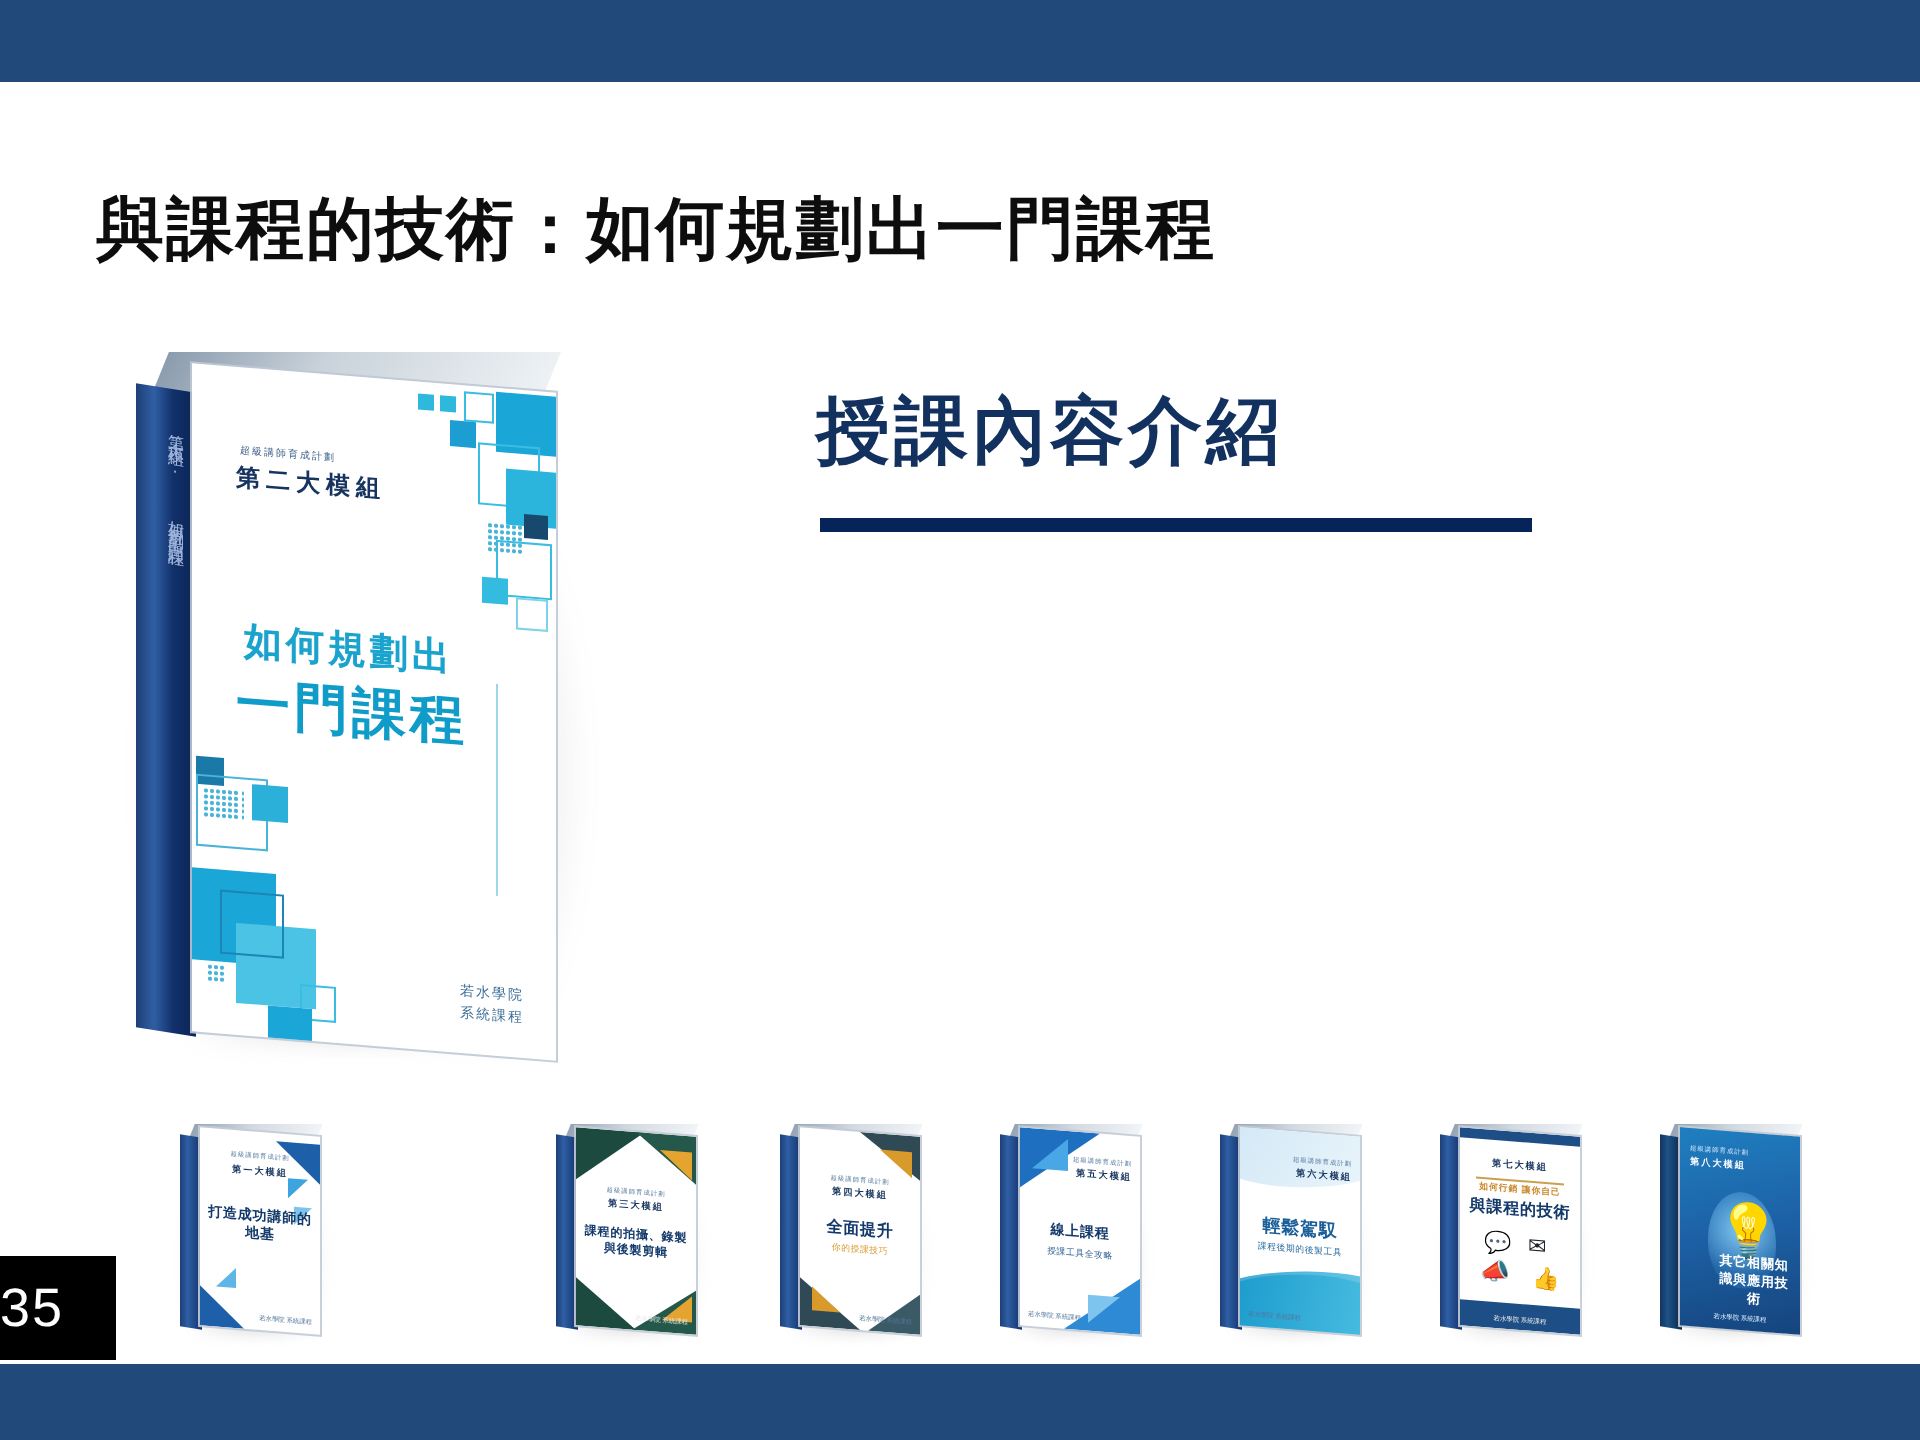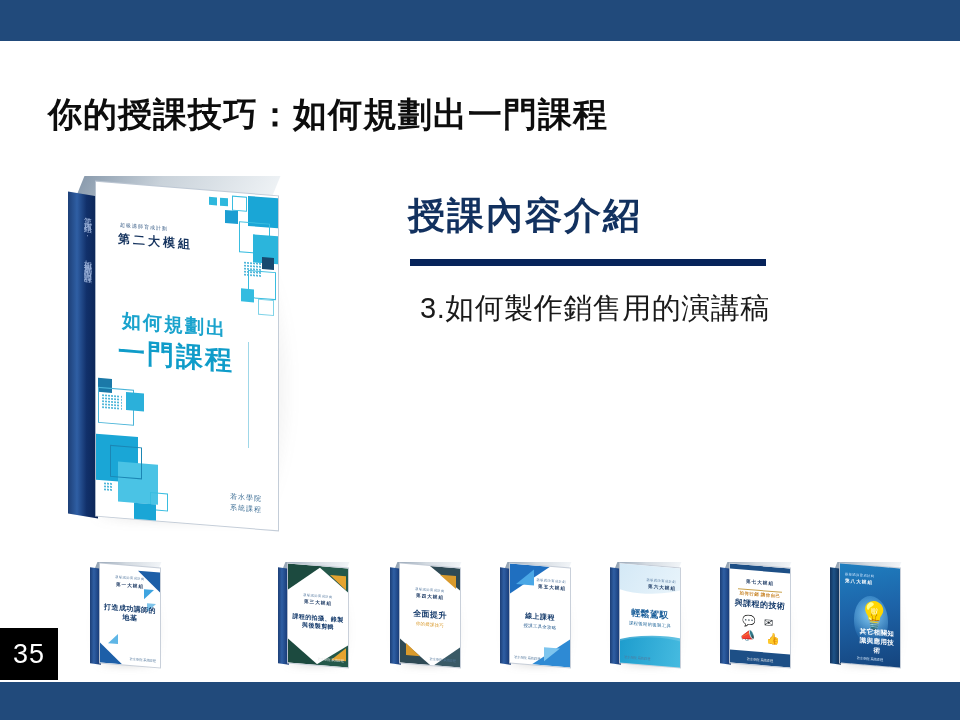--- a/index.html
+++ b/index.html
@@ -6,21 +6,21 @@
   #slide{
     position:relative;width:960px;height:720px;background:#ffffff;
     overflow:hidden;font-family:"Liberation Sans","DejaVu Sans",sans-serif;
   }
 
   
   .bar-top{position:absolute;left:0;top:0;width:960px;height:41px;background:#214a7b;}
   .bar-bottom{position:absolute;left:0;top:682px;width:960px;height:38px;background:#214a7b;}
   .page-badge{
     position:absolute;left:0;top:628px;width:58px;height:52px;background:#000000;
-    color:#ffffff;font-size:27px;line-height:52px;text-align:center;letter-spacing:1px;
+    color:#ffffff;font-size:27px;line-height:52px;text-align:left;letter-spacing:1px;
   }
   .brand{
     position:absolute;right:22px;top:688px;color:#ffffff;font-size:28px;
     letter-spacing:0px;font-weight:400;white-space:nowrap;
   }
   .brand .ww{letter-spacing:-3px;}
 
   
   .slide-title{
     position:absolute;left:48px;top:92px;font-size:34px;font-weight:bold;color:#0d0d0d;
@@ -98,21 +98,21 @@
 
   .glyph{position:absolute;font-size:12px;color:#20262c;}
 </style>
 </head>
 <body>
 
 <div id="slide">
 
   <div class="bar-top"></div>
 
-  <div class="slide-title">你的授課技巧：如何規劃出一門課程</div>
+  <div class="slide-title">與課程的技術：如何規劃出一門課程</div>
 
   <div class="book-main">
     <div class="bm-shadow"></div>
     <div class="bm-top"></div>
 
     <div class="bm-spine">
       <div class="bm-spine-txt">第二大模組 ‧ 如何規劃出一門課程</div>
     </div>
 
     <div class="bm-face">
@@ -227,21 +227,20 @@
         <div>若水學院</div>
         <div>系統課程</div>
       </div>
     </div>
   </div>
 
   <div class="section-head">授課內容介紹</div>
   <div class="head-rule"></div>
 
   <div class="bullets">
-    <div class="bullet">3.如何製作銷售用的演講稿</div>
   </div>
 
   <div class="shelf">
 
     <div class="sbook" style="left:88px;top:14px;">
       <div class="sb-shadow"></div>
       <div class="sb-top"></div>
       <div class="sb-spine" style="background:linear-gradient(90deg,#1d3f77,#2f5fa4 35%,#11306a);"></div>
       <div class="sb-face" style="background:#fff;">
         <div class="tri" style="right:0;top:4px;border-left:22px solid transparent;border-top:20px solid #1d5fa8;"></div>

